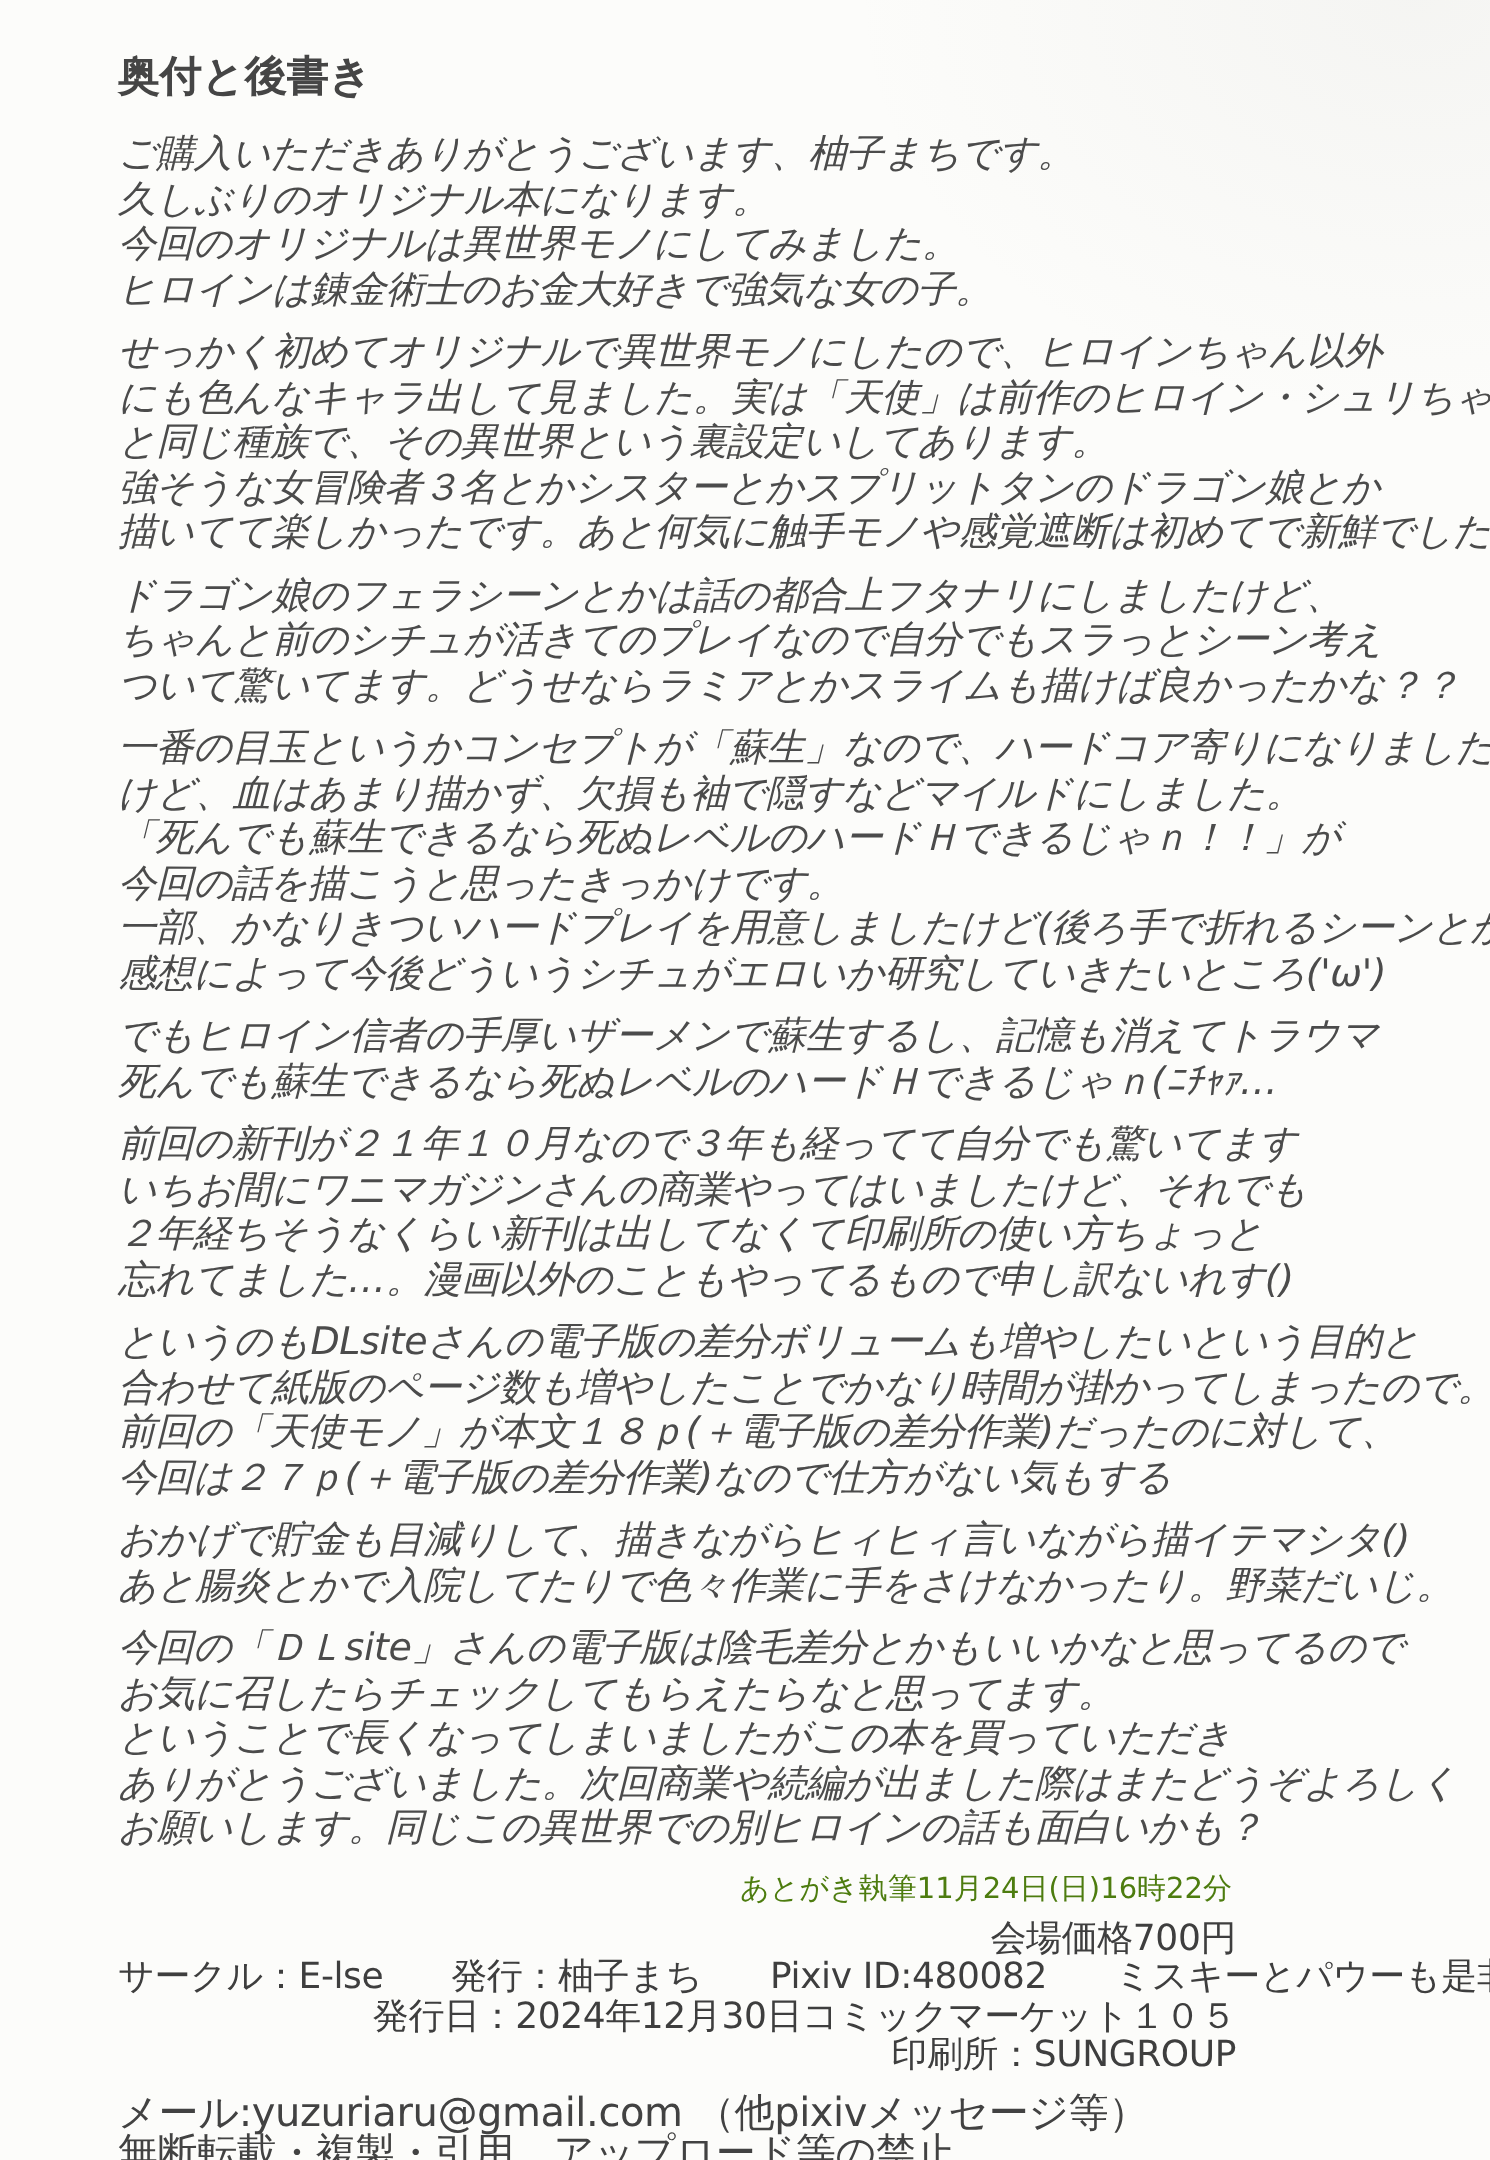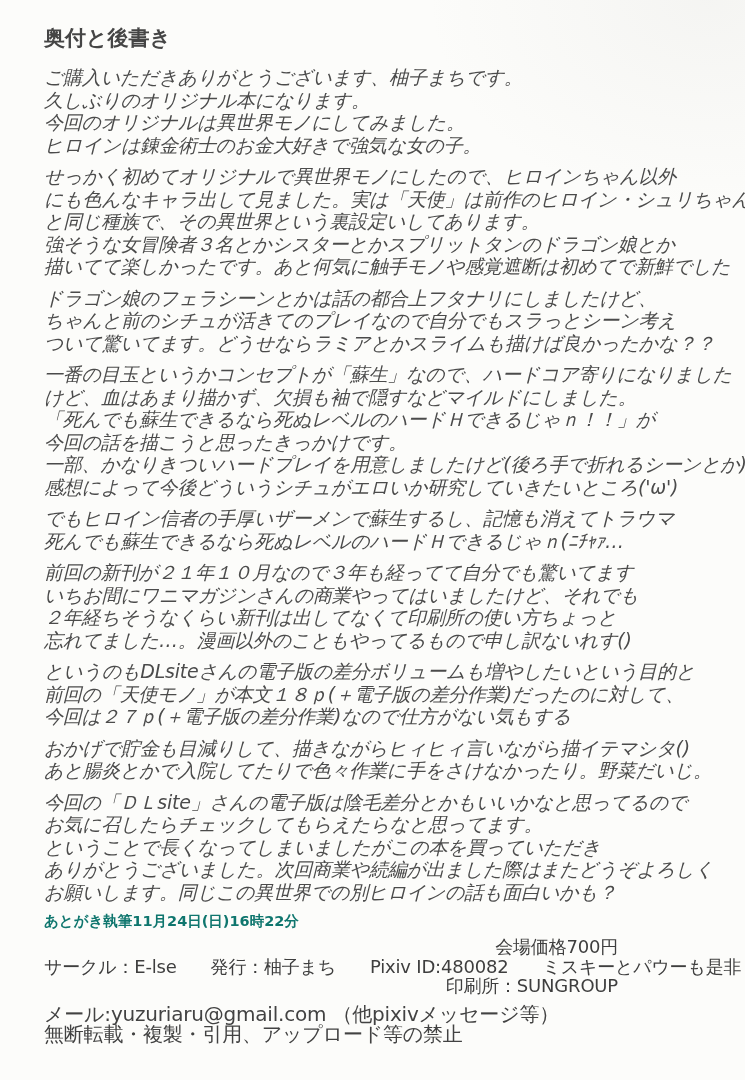--- a/index.html
+++ b/index.html
@@ -9,44 +9,43 @@
     background: #fcfcfa;
     background-image: radial-gradient(ellipse 400px 300px at 95% 0%, rgba(180,180,175,0.10), rgba(0,0,0,0) 70%);
     font-family: "DejaVu Sans", "Liberation Sans", sans-serif;
     color: #4b4b4b;
     overflow: hidden;
   }
   .page {
     box-sizing: border-box;
     width: 624px;
     height: 1080px;
-    padding: 24px 6px 0 44px;
+    padding: 24px 6px 0 59px;
   }
   .title {
     font-size: 21px;
     font-weight: 600;
     margin: 0 0 14px 0;
     color: #454545;
   }
   .body-text .para {
     margin: 0 0 9px 0;
   }
   .body-text .line {
     font-size: 19px;
     line-height: 22.5px;
     white-space: nowrap;
     letter-spacing: -0.2px;
     font-style: italic;
   }
   .afterword-note {
-    text-align: left;
+    text-align: right;
     font-size: 14.5px;
-    color: #0f766e;
+    color: #4d7c0f;
     margin: 2px 2px 6px 0;
-    font-weight: bold;
   }
   .colophon {
     color: #3e3e3e;
     text-align: right;
   }
   .colophon .cline {
     font-size: 18px;
     line-height: 19.5px;
     white-space: nowrap;
     letter-spacing: -0.2px;
@@ -104,20 +103,21 @@
         <div class="line">死んでも蘇生できるなら死ぬレベルのハードＨできるじゃｎ(ﾆﾁｬｧ…</div>
       </div>
       <div class="para">
         <div class="line">前回の新刊が２１年１０月なので３年も経ってて自分でも驚いてます</div>
         <div class="line">いちお間にワニマガジンさんの商業やってはいましたけど、それでも</div>
         <div class="line">２年経ちそうなくらい新刊は出してなくて印刷所の使い方ちょっと</div>
         <div class="line">忘れてました…。漫画以外のこともやってるもので申し訳ないれす()</div>
       </div>
       <div class="para">
         <div class="line">というのもDLsiteさんの電子版の差分ボリュームも増やしたいという目的と</div>
+        <div class="line">合わせて紙版のページ数も増やしたことでかなり時間が掛かってしまったので。</div>
         <div class="line">前回の「天使モノ」が本文１８ｐ(＋電子版の差分作業)だったのに対して、</div>
         <div class="line">今回は２７ｐ(＋電子版の差分作業)なので仕方がない気もする</div>
       </div>
       <div class="para">
         <div class="line">おかげで貯金も目減りして、描きながらヒィヒィ言いながら描イテマシタ()</div>
         <div class="line">あと腸炎とかで入院してたりで色々作業に手をさけなかったり。野菜だいじ。</div>
       </div>
       <div class="para">
         <div class="line">今回の「ＤＬsite」さんの電子版は陰毛差分とかもいいかなと思ってるので</div>
         <div class="line">お気に召したらチェックしてもらえたらなと思ってます。</div>
@@ -130,20 +130,21 @@
   <div class="afterword-note">あとがき執筆11月24日(日)16時22分</div>
 
   <div class="colophon">
     <div class="cline">会場価格700円</div>
     <div class="cline circle-row">
       <span class="seg">サークル：E-lse</span>
       <span class="seg">発行：柚子まち</span>
       <span class="seg">Pixiv ID:480082</span>
       <span class="seg">ミスキーとパウーも是非</span>
     </div>
+    <div class="cline">発行日：2024年12月30日コミックマーケット１０５</div>
     <div class="cline">印刷所：SUNGROUP</div>
   </div>
 
   <div class="contact">
     <div class="cline">メール:yuzuriaru@gmail.com （他pixivメッセージ等）</div>
     <div class="cline">無断転載・複製・引用、アップロード等の禁止</div>
 
   </div>
 
 </div>

